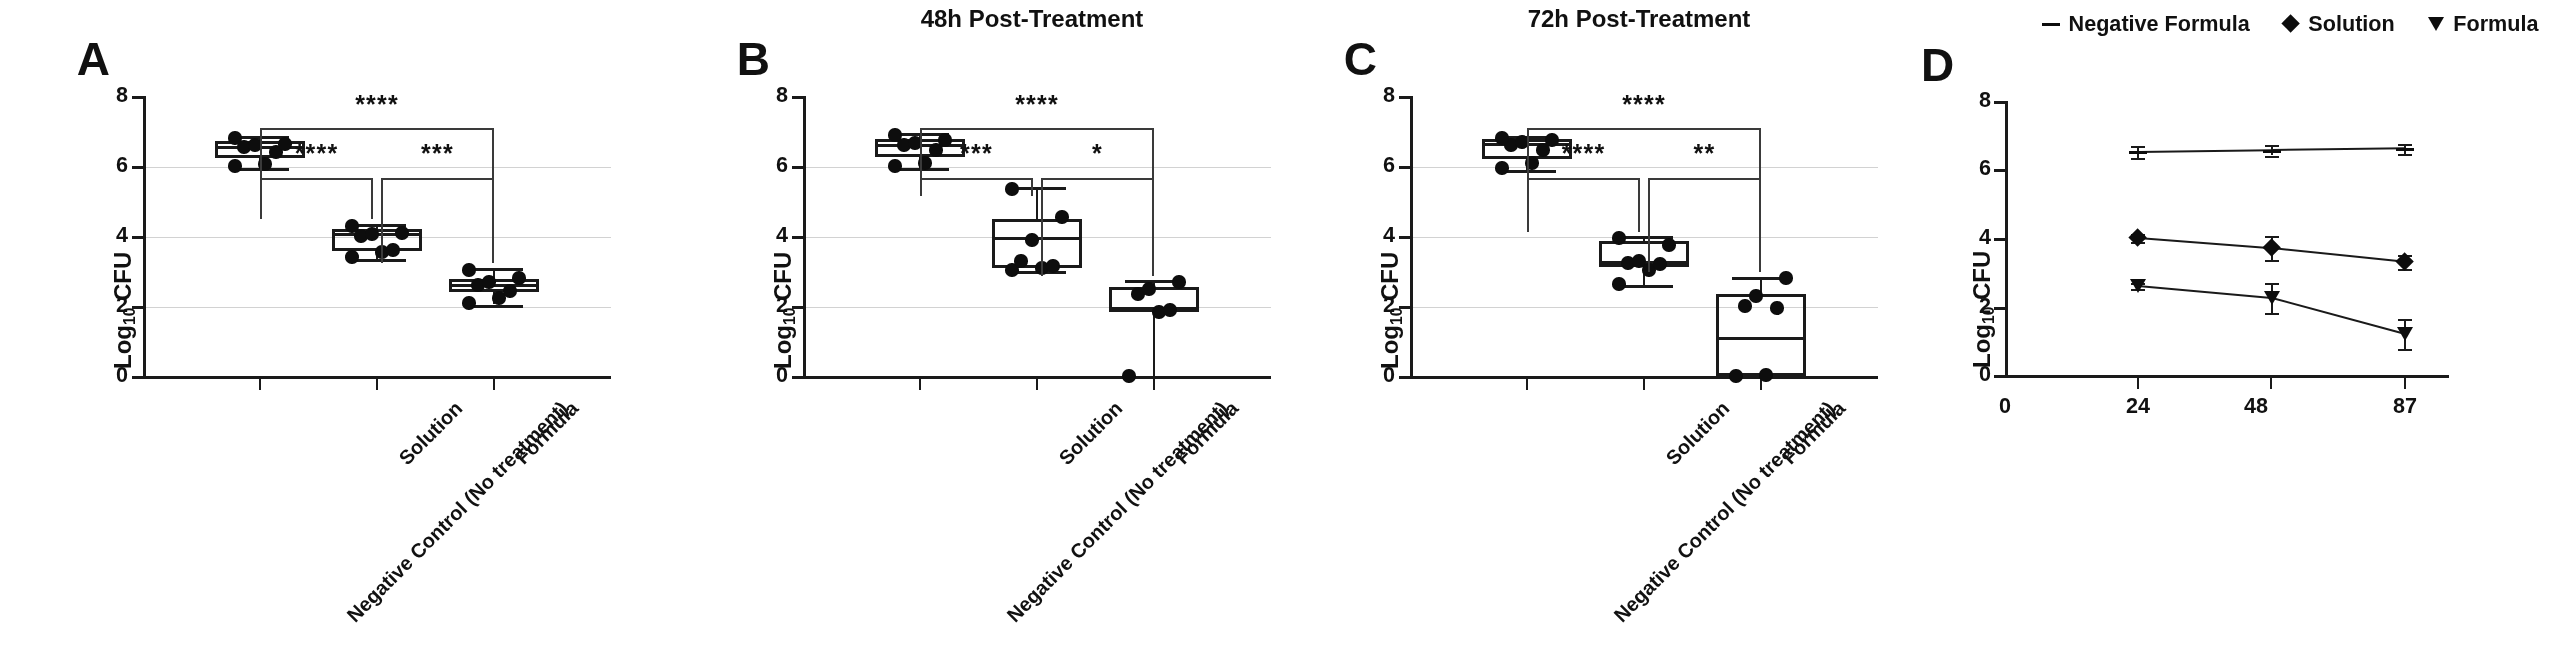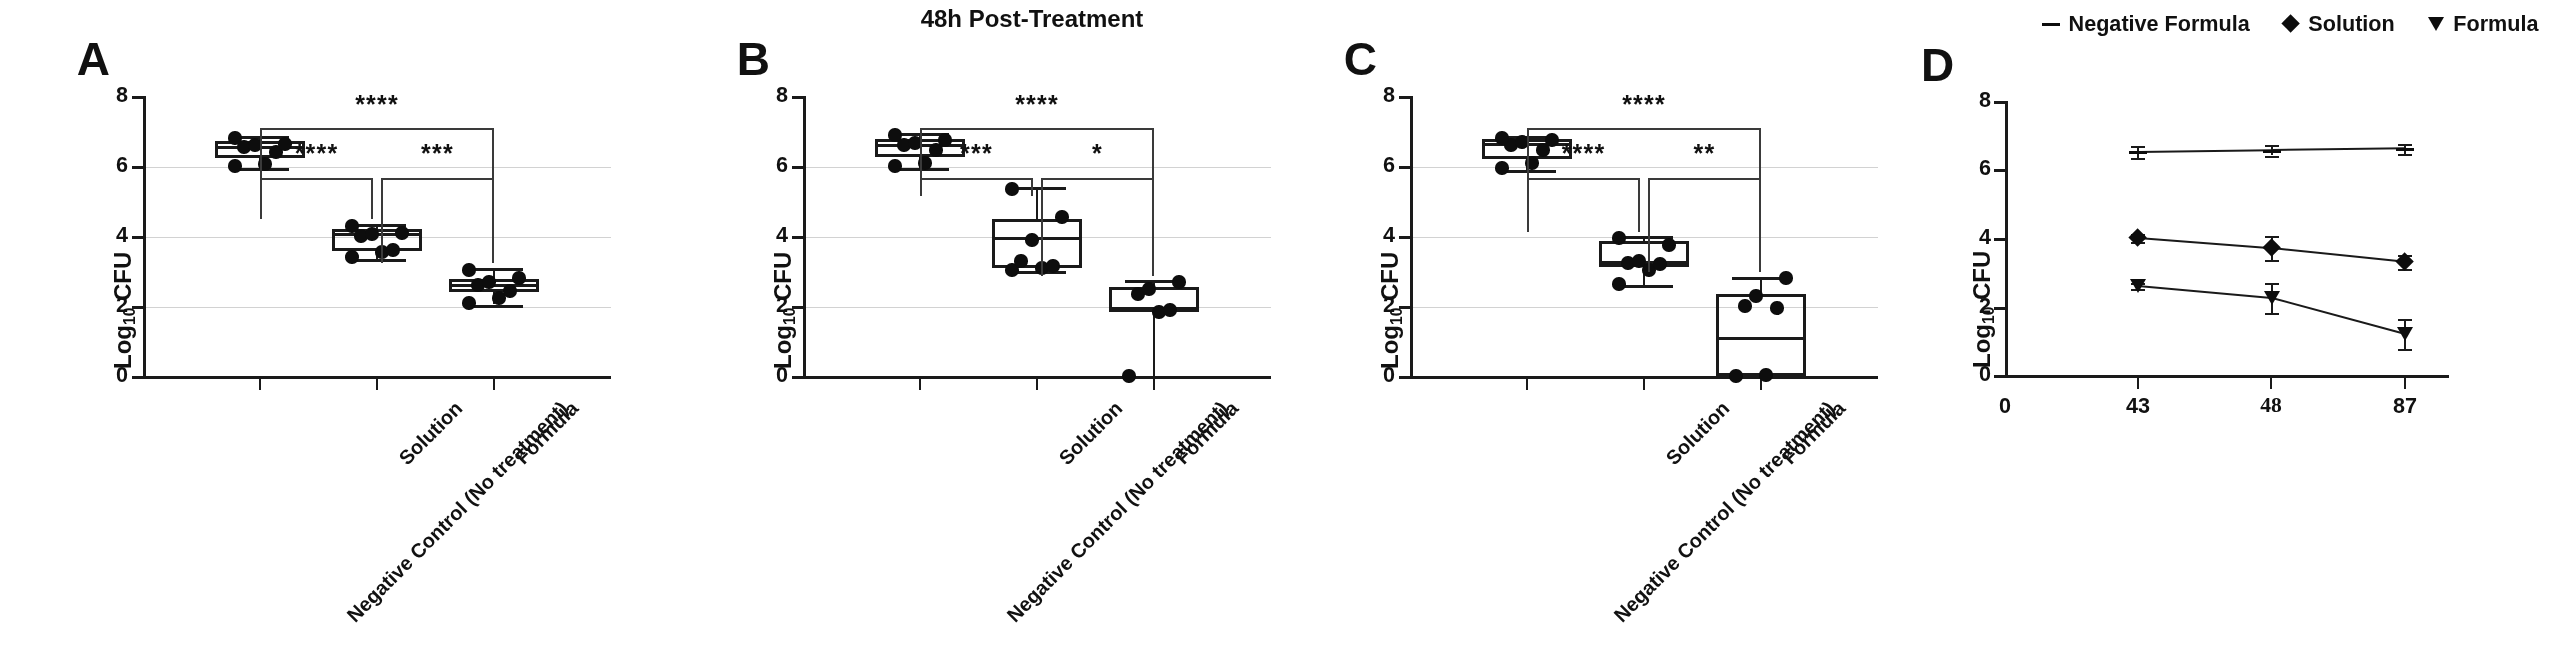--- a/index.html
+++ b/index.html
@@ -212,20 +212,21 @@
       <div class="sig-star" style="left: 188px; top: 139px; width: 113px;">***</div>
       <div class="sig-bracket" style="left: 309px; top: 178px; width: 113px; height: 98px;">
         <div class="top" style="width: 100%;"></div>
         <div class="larm" style="height: 98px;"></div>
         <div class="rarm" style="height: 98px;"></div>
       </div>
       <div class="sig-star" style="left: 309px; top: 139px; width: 113px;">*</div>
     </div>
     <div class="panel" style="left: 1339px; width: 660px;">
       <div class="panel-letter" style="left: 4.8px; top: 36px;">C</div>
+      <div class="panel-title" style="left: 90px; top: 7.2px; width: 420px;">72h Post-Treatment</div>
       <div class="ylab" style="left: 37px; top: 369px;">Log<sub>10</sub> CFU</div>
       <div class="axis-line" style="left: 71px; top: 96px; width: 3px; height: 283px;"></div>
       <div class="axis-line" style="left: 71px; top: 376px; width: 468px; height: 3px;"></div>
       <div class="tick" style="left: 60px; top: 376px; width: 12px; height: 3px;"></div>
       <div class="ytlabel" style="left: 24px; top: 364px; width: 32px;">0</div>
       <div class="tick" style="left: 60px; top: 306px; width: 12px; height: 3px;"></div>
       <div class="ytlabel" style="left: 24px; top: 294px; width: 32px;">2</div>
       <div class="gridline" style="left: 74px; top: 307px; width: 465px;"></div>
       <div class="tick" style="left: 60px; top: 236px; width: 12px; height: 3px;"></div>
       <div class="ytlabel" style="left: 24px; top: 224px; width: 32px;">4</div>
@@ -328,23 +329,23 @@
       <div class="tick" style="left: 73px; top: 307px; width: 12px; height: 3px;"></div>
       <div class="ytlabel" style="left: 38px; top: 295px; width: 32px;">2</div>
       <div class="tick" style="left: 73px; top: 238px; width: 12px; height: 3px;"></div>
       <div class="ytlabel" style="left: 38px; top: 226px; width: 32px;">4</div>
       <div class="tick" style="left: 73px; top: 169px; width: 12px; height: 3px;"></div>
       <div class="ytlabel" style="left: 38px; top: 157px; width: 32px;">6</div>
       <div class="tick" style="left: 73px; top: 101px; width: 12px; height: 3px;"></div>
       <div class="ytlabel" style="left: 38px; top: 89px; width: 32px;">8</div>
       <div class="xtlabel" style="left: 54px; top: 393px; width: 60px;">0</div>
       <div class="tick" style="left: 216px; top: 378px; width: 2.4px; height: 10.8px;"></div>
-      <div class="xtlabel" style="left: 187px; top: 393px; width: 60px;">43</div>
+      <div class="xtlabel" style="left: 187px; top: 393px; width: 60px;">24</div>
       <div class="tick" style="left: 349px; top: 378px; width: 2.4px; height: 10.8px;"></div>
-      <div class="xtlabel" style="left: 320px; top: 393px; width: 60px; font-family: Liberation Serif, serif;">48</div>
+      <div class="xtlabel" style="left: 305px; top: 393px; width: 60px;">48</div>
       <div class="tick" style="left: 483px; top: 378px; width: 2.4px; height: 10.8px;"></div>
       <div class="xtlabel" style="left: 454px; top: 393px; width: 60px;">87</div>
       <div class="series-line" style="left: 217px; top: 151px; width: 133px; transform: rotate(-0.737126deg);"></div>
       <div class="series-line" style="left: 351px; top: 149px; width: 133px; transform: rotate(-0.737126deg);"></div>
       <div class="err-v" style="left: 217px; top: 146px; height: 12.3px;"></div>
       <div class="err-cap" style="left: 217px; top: 146px;"></div>
       <div class="err-cap" style="left: 217px; top: 158px;"></div>
       <div class="mk-dash" style="left: 217px; top: 152px;"></div>
       <div class="err-v" style="left: 351px; top: 145px; height: 10.3px;"></div>
       <div class="err-cap" style="left: 351px; top: 145px;"></div>

